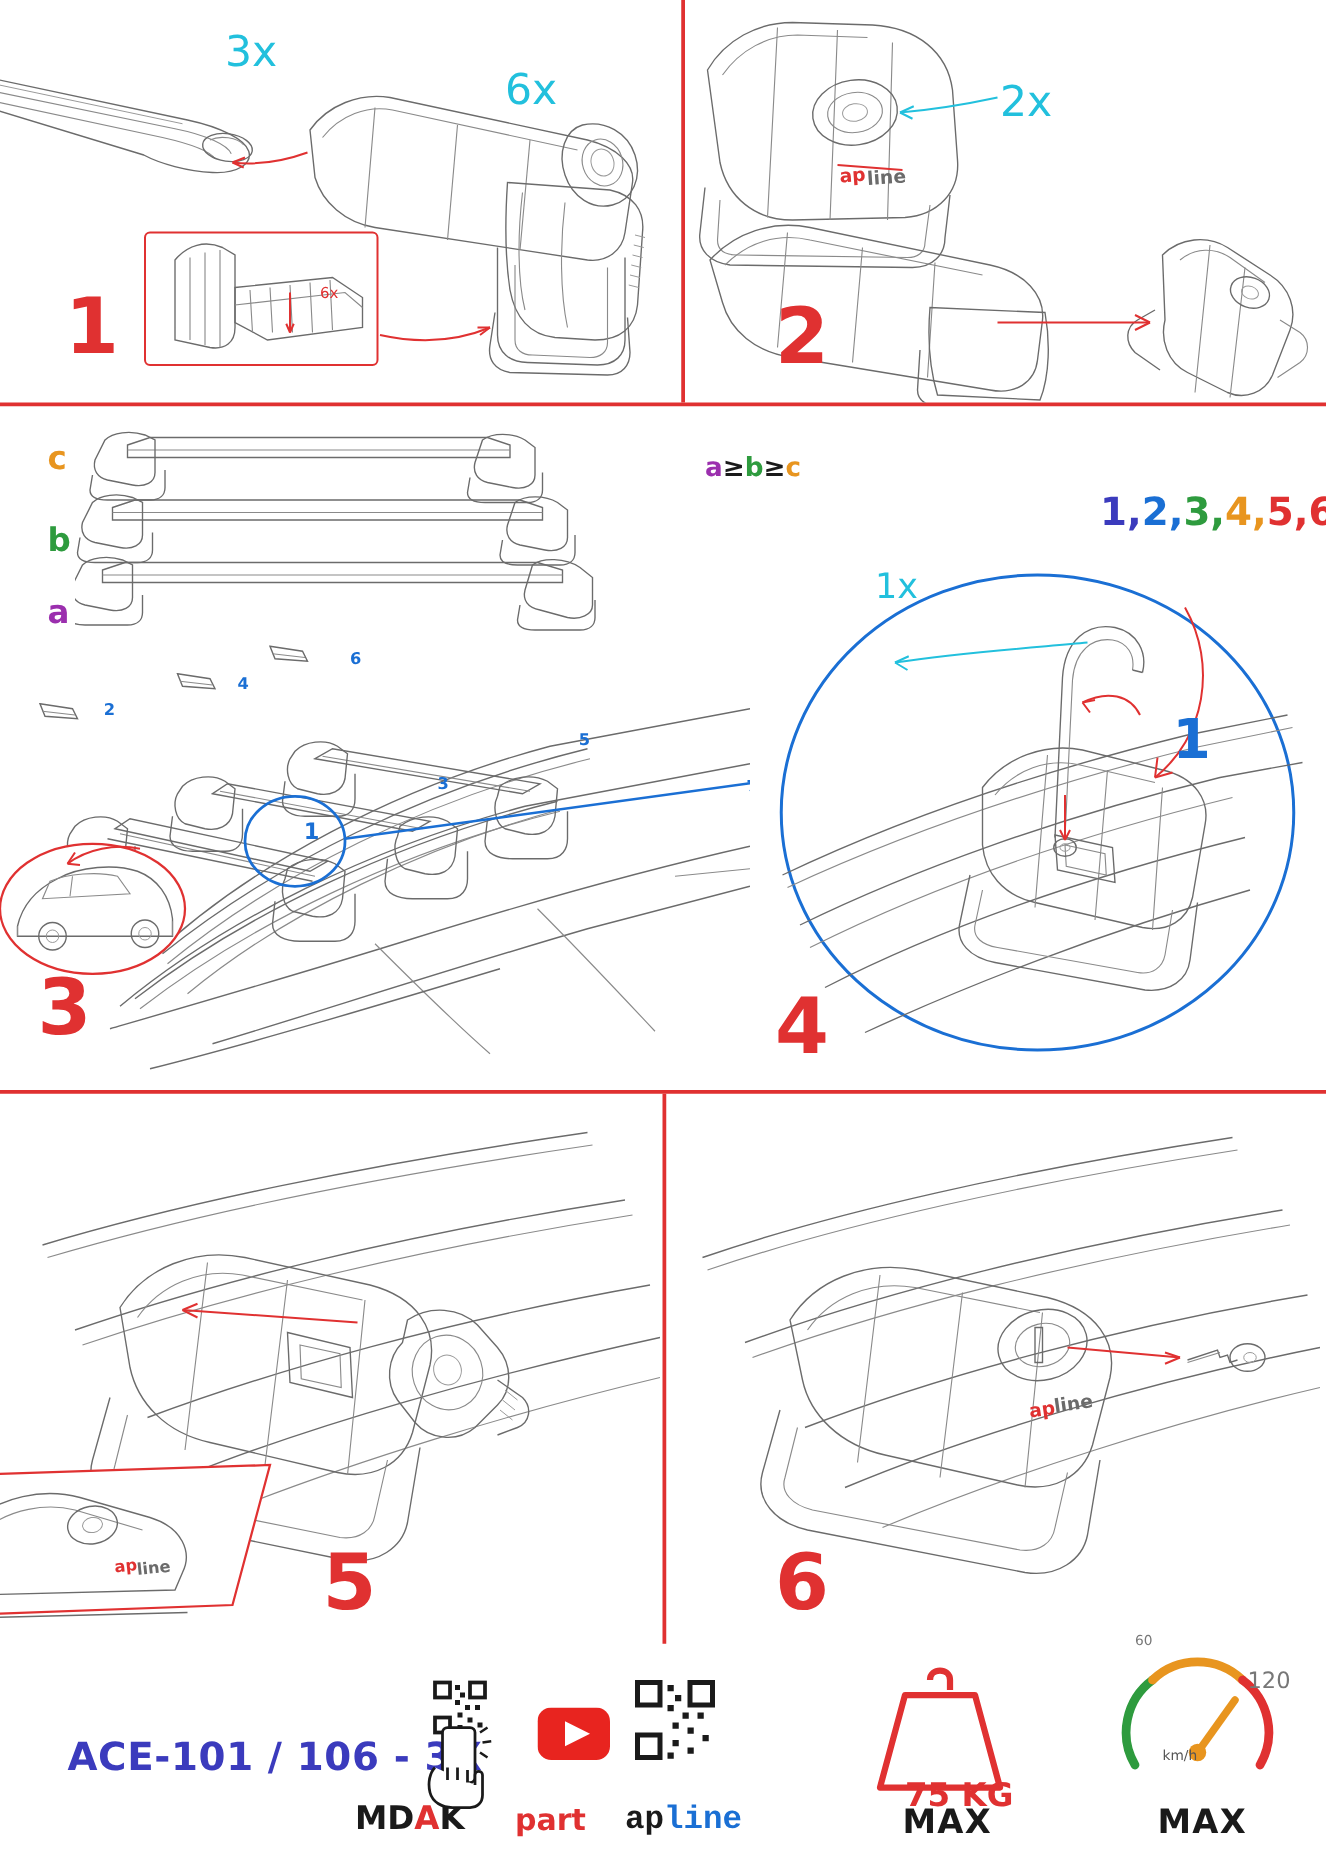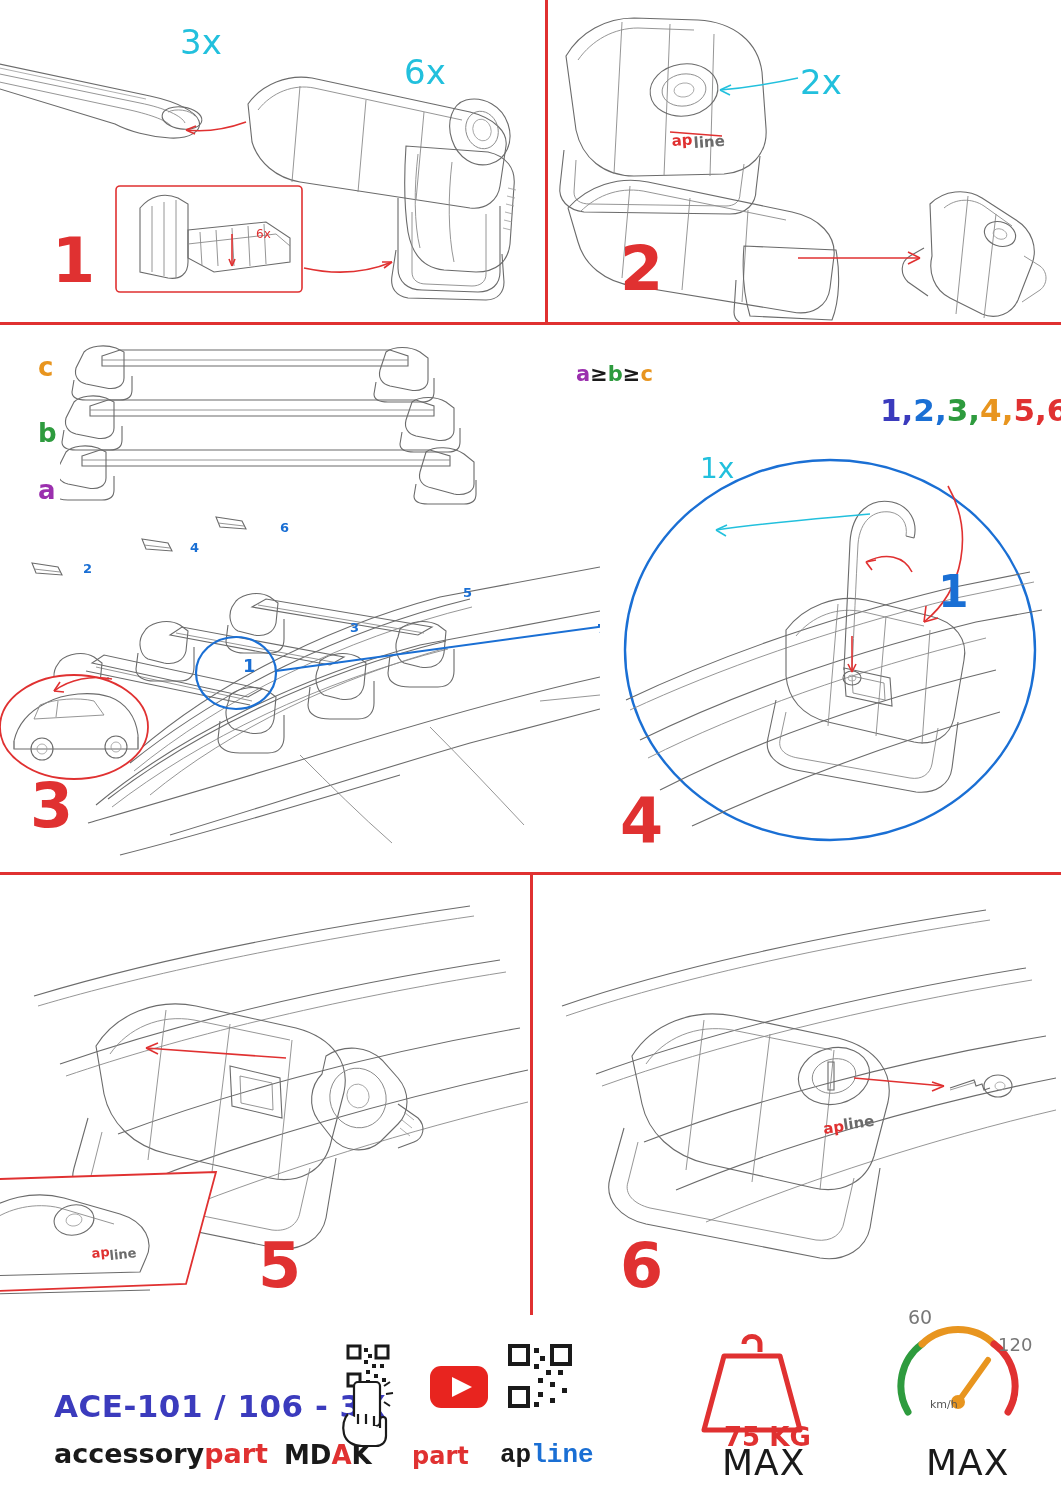--- a/index.html
+++ b/index.html
@@ -112,22 +112,22 @@
   .brand-apline {
     position: absolute;
     font-family: Liberation Mono, monospace;
     font-size: 26px;
     font-weight: bold;
     color: #1a1a1a;
   }
   .max-label {
     position: absolute;
     font-family: "DejaVu Sans", sans-serif;
-    font-size: 36px;
-    font-weight: normal;
+    font-size: 27px;
+    font-weight: bold;
     color: #1a1a1a;
     letter-spacing: 1px;
   }
   .weight-text {
     position: absolute;
     font-family: "DejaVu Sans", sans-serif;
     font-size: 26px;
     font-weight: bold;
     color: #e03131;
   }
@@ -276,21 +276,21 @@
       <path class="ln" d="M6 16 C12 10 26 8 38 12 L46 16 L46 42 C46 50 38 54 28 52 L8 48 C0 46 -4 40 -2 32 Z"></path>
       <path class="ln" d="M-4 44 L-6 56 C-6 62 0 64 8 64 L42 64 C50 64 54 60 54 54 L54 40"></path>
       <path class="ln" d="M366 16 C374 10 392 10 404 18 L414 26 L414 48 C414 56 404 60 394 58 L372 52 C362 50 358 44 360 36 Z"></path>
       <path class="ln" d="M356 48 L354 60 C354 66 360 68 368 68 L404 68 C412 68 416 64 416 58 L416 44"></path>
     </g>
   </svg>
   <div class="label-letter" style="left:38px; top:352px; color:#e8951f;">c</div>
   <div class="label-letter" style="left:38px; top:418px; color:#2e9b3e;">b</div>
   <div class="label-letter" style="left:38px; top:475px; color:#9b2fae;">a</div>
 
-  <div class="ordering" style="left:576px; top:362px;">
+  <div class="ordering" style="left:564px; top:362px;">
     <span style="color:#9b2fae;">a</span><span style="color:#1a1a1a;">≥</span><span style="color:#2e9b3e;">b</span><span style="color:#1a1a1a;">≥</span><span style="color:#e8951f;">c</span>
   </div>
 
   <svg style="position:absolute;left:0;top:505px;" width="600" height="370" viewBox="0 0 600 370">
 
     <path class="ln" d="M120 262 C200 186 320 124 440 92 L600 62"></path>
     <path class="ln" d="M96 300 C180 230 300 172 420 140 L600 106"></path>
     <path class="ln2" d="M150 290 C230 224 340 172 450 142"></path>
 
     <path class="ln" d="M88 318 C150 300 240 274 330 246 C420 218 520 190 600 172"></path>
@@ -473,23 +473,20 @@
     <ellipse class="lnd" cx="464" cy="206" rx="5" ry="4"></ellipse>
     <path class="ln2" d="M414 210 L440 202"></path>
 
     <path class="redln" d="M318 198 L408 206"></path>
     <path class="redln" d="M408 206 L396 202 M408 206 L396 211"></path>
   </svg>
   <div class="step-num" style="left:620px; top:1235px;">6</div>
 
   <div class="footer-model" style="left:54px; top:1388px;">ACE-101 / 106 - 3X</div>
 
-  <div class="brand-accessory" style="left:54px; top:1438px;">
-    <span style="color:#1a1a1a;">accessory</span><span style="color:#e03131;">part</span>
-  </div>
 
   <div class="brand-mdak" style="left:284px; top:1440px;">
     <span>MD</span><span style="color:#e03131;">A</span><span>K</span>
   </div>
 
   <div class="brand-ipqi" style="left:412px; top:1442px;">part</div>
 
   <div class="brand-apline" style="left:500px; top:1440px;">
     <span style="color:#1a1a1a;">ap</span><span style="color:#1a6fd4;">line</span>
   </div>
@@ -544,18 +541,18 @@
   <div class="weight-text" style="left:724px; top:1378px;margin-top:44px;">75 KG</div>
   <div class="max-label" style="left:722px; top:1442px;">MAX</div>
 
   <svg style="position:absolute;left:896px;top:1320px;" width="126" height="112" viewBox="0 0 126 112">
     <path d="M12 92 A52 52 0 0 1 26 24" fill="none" stroke="#2e9b3e" stroke-width="7" stroke-linecap="round"></path>
     <path d="M26 24 A52 52 0 0 1 98 24" fill="none" stroke="#e8951f" stroke-width="7" stroke-linecap="round"></path>
     <path d="M98 24 A52 52 0 0 1 112 92" fill="none" stroke="#e03131" stroke-width="7" stroke-linecap="round"></path>
     <path d="M62 82 L92 40" stroke="#e8951f" stroke-width="6" stroke-linecap="round" fill="none"></path>
     <circle cx="62" cy="82" r="7" fill="#e8951f"></circle>
   </svg>
-  <div class="speed-tick" style="left:908px; top:1306px; font-size:19px;">60</div>
+  <div class="speed-tick" style="left:908px; top:1306px; font-size:11px;">60</div>
   <div class="speed-tick" style="left:998px; top:1334px; font-size:18px;">120</div>
   <div class="kmh" style="left:930px; top:1398px;">km/h</div>
   <div class="max-label" style="left:926px; top:1442px;">MAX</div>
 
 </div>
 
 </body></html>

